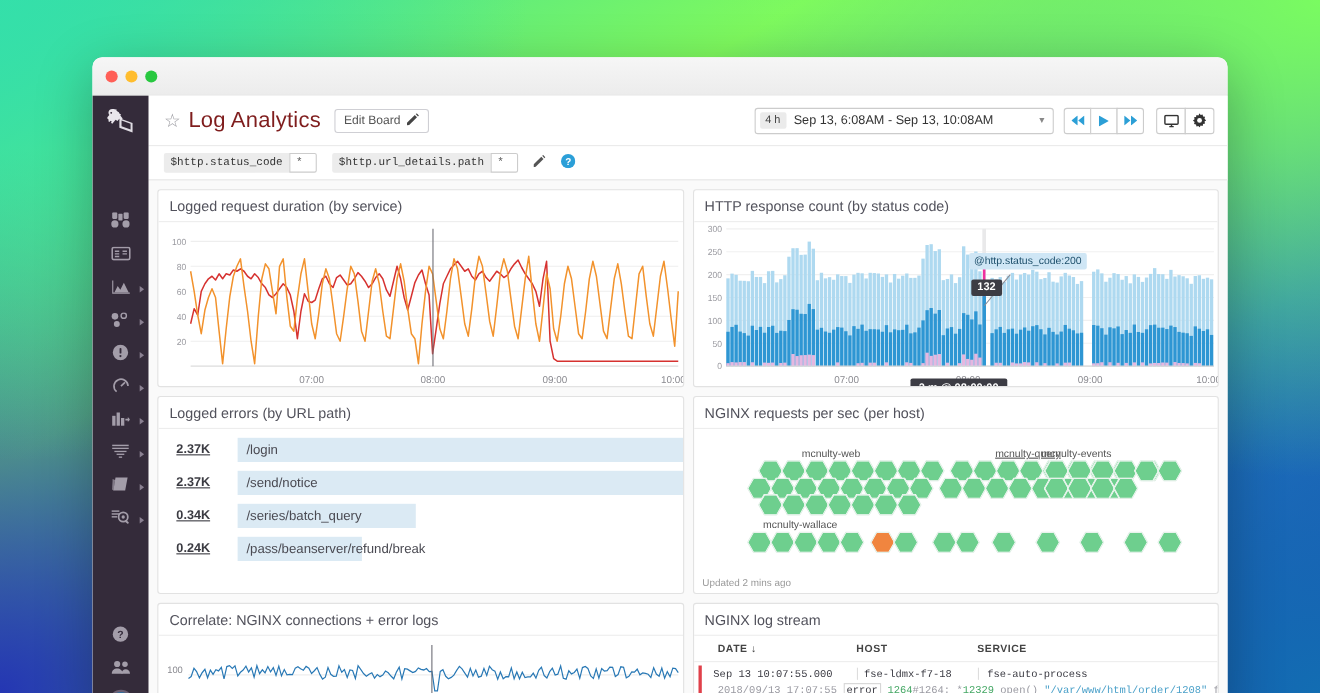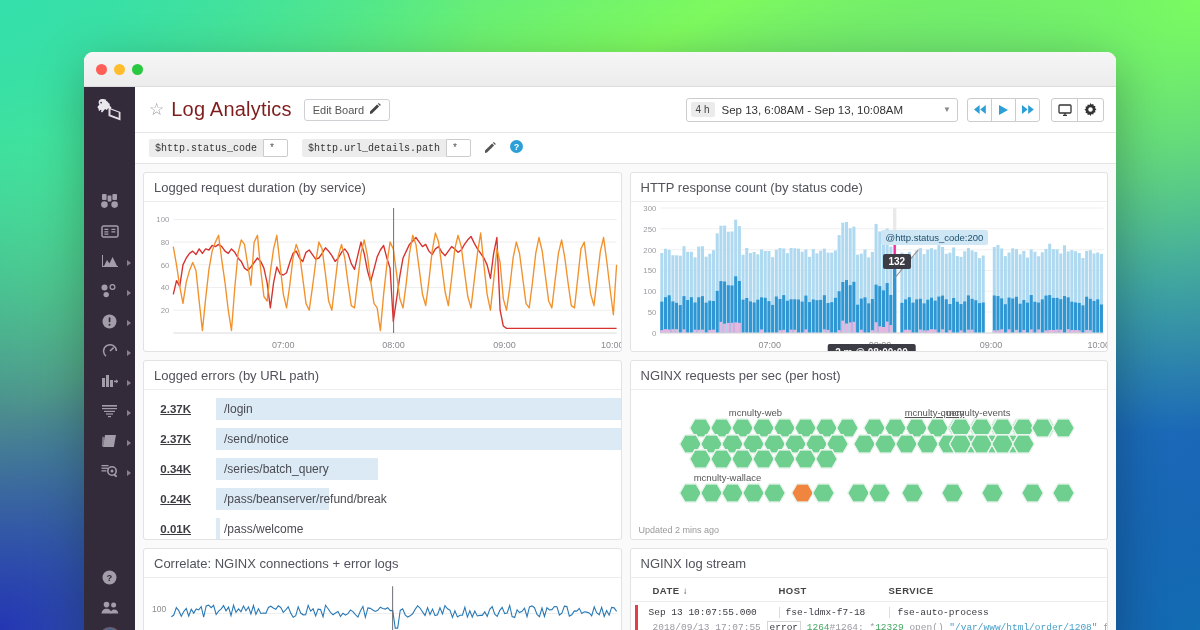--- a/index.html
+++ b/index.html
@@ -772,27 +772,20 @@
                   <div class="tl-label">/series/batch_query</div>
                 </div>
               </div>
               <div class="tl-row">
                 <div class="tl-val">0.24K</div>
                 <div class="tl-bar">
                   <div class="tl-fill" style="width: 28%;"></div>
                   <div class="tl-label">/pass/beanserver/refund/break</div>
                 </div>
               </div>
-              <div class="tl-row">
-                <div class="tl-val">0.01K</div>
-                <div class="tl-bar">
-                  <div class="tl-fill" style="width: 1%;"></div>
-                  <div class="tl-label">/pass/welcome</div>
-                </div>
-              </div>
             </div>
         </div>
 
         <div class="panel">
           <div class="panel-title">NGINX requests per sec (per host)</div>
           <div class="panel-body">
             <div class="hexwrap" id="hexwrap">
                 <div class="hexlabel" style="left: 125px; top: 17px;">mcnulty-web</div>
                 <div class="hex" style="left: 58px; top: 28px;"><svg width="23" height="20" viewBox="0 0 23 20">
                     <polygon points="5.8,0.8 17.2,0.8 22.4,10 17.2,19.2 5.8,19.2 0.6,10" fill="#6ecf8e" stroke="#ffffff" stroke-width="1.4"></polygon>

